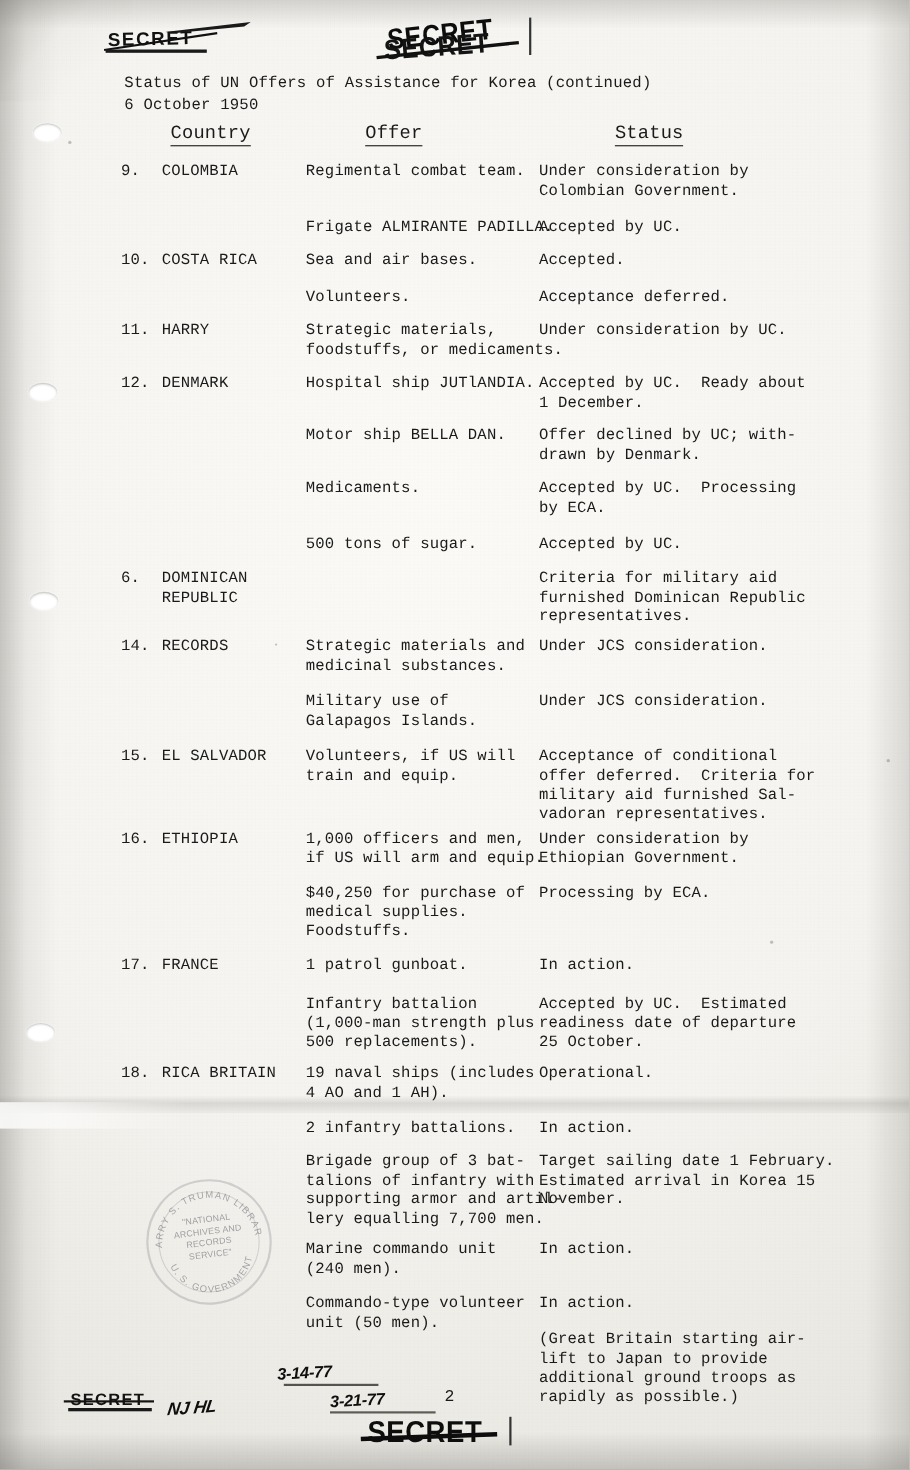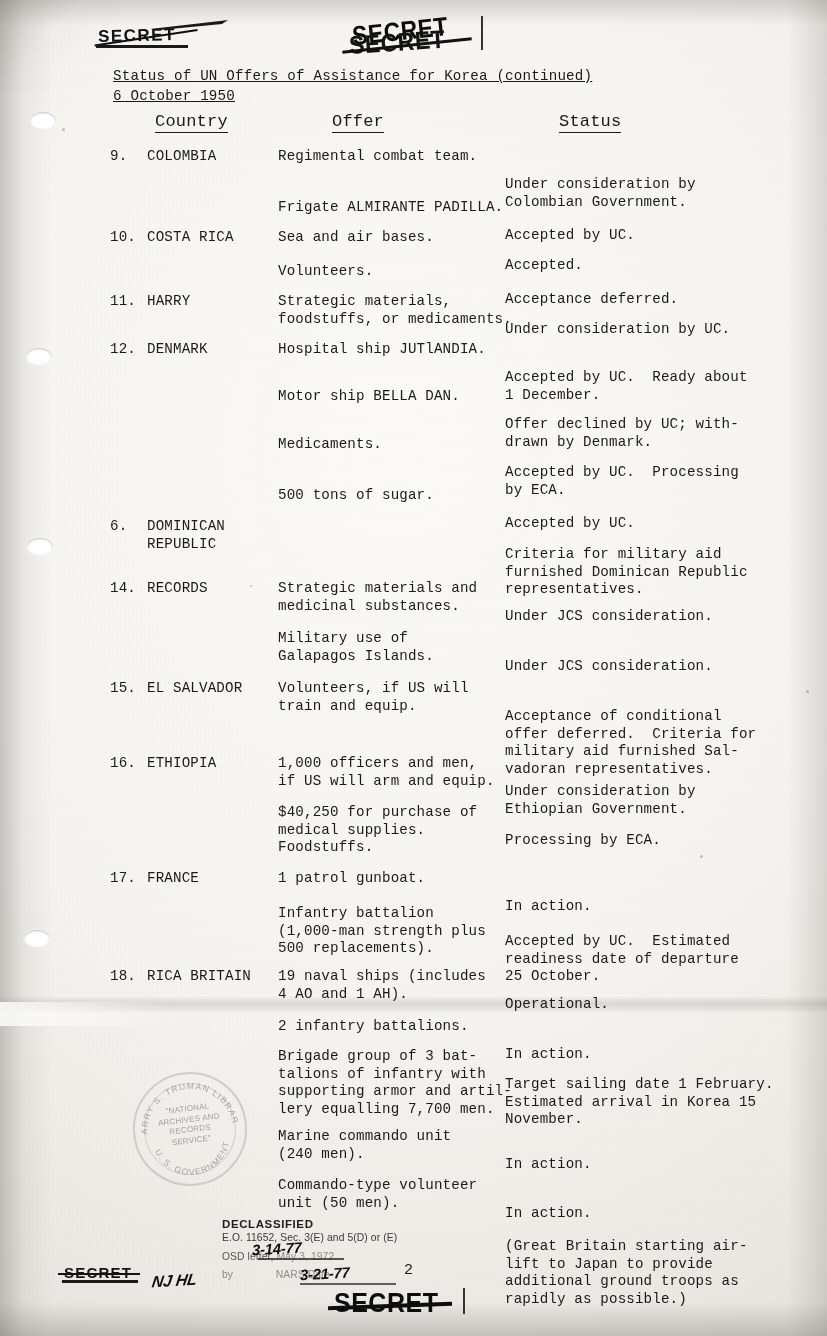--- a/index.html
+++ b/index.html
@@ -113,21 +113,20 @@
   }
   .tick-tc {
     position: absolute; left: 481px; top: 16px; width: 2px; height: 34px;
     background: #333;
   }
 
   .doc-title {
     position: absolute; left: 113px; top: 66px;
     font-size: 14.2px; line-height: 20px; letter-spacing: .2px;
     white-space: pre;
-    text-decoration: underline;
   }
 
   .col-headers { position: absolute; top: 112px; left: 0; width: 100%; }
   .col-headers .hd {
     position: absolute;
     font-size: 17px;
     letter-spacing: .2px;
     border-bottom: 1px solid #1a1a1a;
     padding-bottom: 1px;
   }
@@ -140,21 +139,21 @@
   .cell {
     position: absolute;
     font-size: 14.2px;
     line-height: 17.6px;
     letter-spacing: .15px;
     white-space: pre;
   }
   .c-num     { left: 110px; }
   .c-country { left: 147px; }
   .c-offer   { left: 278px; }
-  .c-status  { left: 505px; margin-top: 28px; }
+  .c-status  { left: 490px; }
 
   
   .seal {
     position: absolute; left: 133px; top: 1072px;
     width: 110px; height: 110px; border-radius: 50%;
     border: 2px solid rgba(108,110,120,.42);
     opacity: .62;
     transform: rotate(-7deg);
   }
   .seal::before {
@@ -454,26 +453,20 @@
       <text><textPath href="#arcBot" startOffset="50%" text-anchor="middle" id="sealArcBot">U. S. GOVERNMENT</textPath></text>
     </svg>
     <div class="seal-center">
       <div>"NATIONAL</div>
       <div>ARCHIVES AND</div>
       <div>RECORDS</div>
       <div>SERVICE"</div>
     </div>
   </div>
 
-  <div class="declass">
-    <div class="declass-title">DECLASSIFIED</div>
-    <div class="declass-l1">E.O. 11652, Sec. 3(E) and 5(D) or (E)</div>
-    <div class="declass-l2"><span>OSD letter,</span> <span class="faded">May 3, 1972</span></div>
-    <div class="declass-l3"><span class="faded">by</span> <span style="opacity:0">xxxxxxx</span> <span class="faded">NARS Date</span></div>
-  </div>
   <div class="hand hand-date1">3-14-77</div>
   <div class="hand hand-date2">3-21-77</div>
   <div class="hand hand-sig">NJ HL</div>
   <div class="strike-osd"></div>
   <div class="strike-nars"></div>
 
   <div class="page-num">2</div>
 
   <div class="stamp-secret-bl">SECRET</div>
   <div class="strike-bl2"></div>

